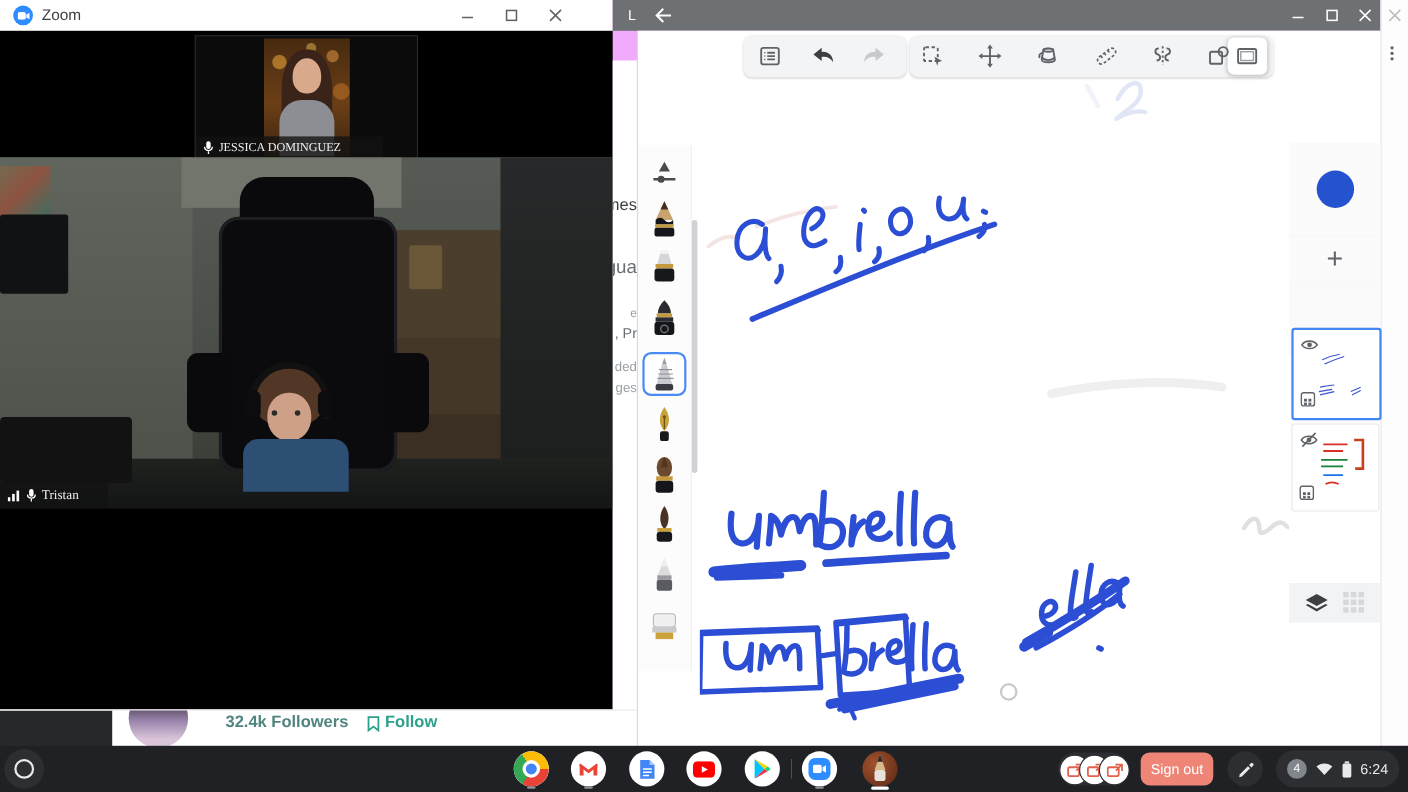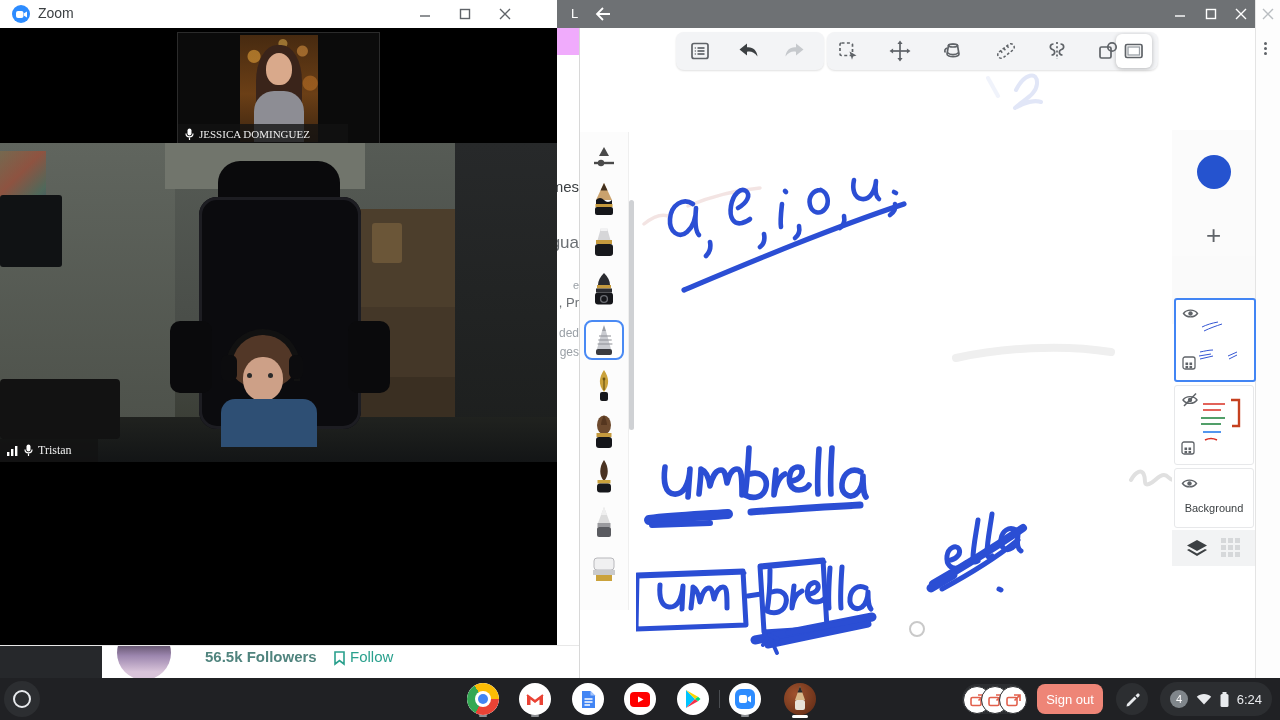--- a/index.html
+++ b/index.html
@@ -132,25 +132,25 @@
     <span class="frag" style="top:178px;font-size:17px;">gua</span>
     <span class="frag" style="top:224px;font-size:11px;color:#9aa0a6;">e</span>
     <span class="frag" style="top:240px;font-size:13px;">, Pr</span>
     <span class="frag" style="top:271px;font-size:12px;color:#9aa0a6;text-align:center;">ded</span>
     <span class="frag" style="top:290px;font-size:12px;color:#9aa0a6;">ges</span>
   </div>
 
   <div class="abs" style="left:0;top:645px;width:580px;height:33px;background:#fff;border-top:1px solid #e8e8e8;overflow:hidden;">
     <div class="abs" style="left:0;top:0;width:102px;height:33px;background:#26282b;"></div>
     <div class="abs" style="left:117px;top:-20px;width:54px;height:54px;border-radius:50%;background:linear-gradient(180deg,#3c3040 20%,#9c86ae 55%,#d9c4da 85%);"></div>
-    <span class="abs" style="left:205px;top:2px;font-size:15px;font-weight:bold;color:#50847e;">56.5k Followers</span>
+    <span class="abs" style="left:205px;top:2px;font-size:15px;font-weight:bold;color:#50847e;">32.4k Followers</span>
     <svg class="abs" style="left:333px;top:5px;" width="13" height="15">
         <path d="M2,1 H11 V13 L6.5,9.5 L2,13 Z" fill="none" stroke="#2aa08d" stroke-width="1.6"></path>
       </svg>
-    <span class="abs" style="left:350px;top:2px;font-size:15px;font-weight:normal;color:#2aa08d;">Follow</span>
+    <span class="abs" style="left:350px;top:2px;font-size:15px;font-weight:bold;color:#2aa08d;">Follow</span>
   </div>
 
   <div class="abs" id="cw-titlebar">
     <span class="abs" style="left:14px;top:6px;color:#fff;font-size:13px;">L</span>
     <svg class="abs" style="left:38px;top:7px;" width="16" height="14">
         <path d="M8,1 L2,7 L8,13 M2,7 H15" stroke="#fff" stroke-width="1.8" fill="none"></path>
       </svg>
     <div class="abs winbtn" style="left:610px;top:4px;">
         <svg width="12" height="12">
           <line x1="1" y1="8" x2="11" y2="8" stroke="#fff" stroke-width="1.4"></line>
@@ -469,27 +469,20 @@
       </svg>
       <svg class="abs" style="left:6px;top:55px;" width="14" height="14">
           <rect x="1" y="1" width="12" height="12" rx="2" fill="none" stroke="#5f6368" stroke-width="1.3"></rect>
           <rect x="3.5" y="6.5" width="2.6" height="2.6" fill="#5f6368"></rect>
           <rect x="7.5" y="6.5" width="2.6" height="2.6" fill="#5f6368"></rect>
           <rect x="3.5" y="10" width="2.6" height="2.2" fill="#5f6368"></rect>
           <rect x="7.5" y="10" width="2.6" height="2.2" fill="#5f6368"></rect>
         </svg>
     </div>
 
-    <div class="layercard" style="top:440px;height:58px;">
-      <svg class="abs" style="left:6px;top:8px;" width="17" height="13">
-          <path d="M1.5,6.5 C4.5,2 12.5,2 15.5,6.5 C12.5,11 4.5,11 1.5,6.5 Z" fill="none" stroke="#5f6368" stroke-width="1.4"></path>
-          <circle cx="8.5" cy="6.5" r="2.2" fill="#5f6368"></circle>
-        </svg>
-      <div class="abs" style="left:0;top:33px;width:78px;text-align:center;font-size:11px;color:#3c4043;">Background</div>
-    </div>
 
     <div class="abs" style="left:592px;top:502px;width:83px;height:36px;background:#f2f3f4;display:flex;align-items:center;justify-content:space-evenly;">
       <svg width="22" height="18">
           <path d="M11,1 L21,6.5 L11,12 L1,6.5 Z" fill="#3c4043"></path>
           <path d="M3,10 L11,14.5 L19,10 L21,11 L11,17 L1,11 Z" fill="#3c4043"></path>
         </svg>
       <svg width="20" height="20">
           <g fill="#d6d8da">
             <rect x="0" y="0" width="5" height="5"></rect>
             <rect x="7" y="0" width="5" height="5"></rect>

